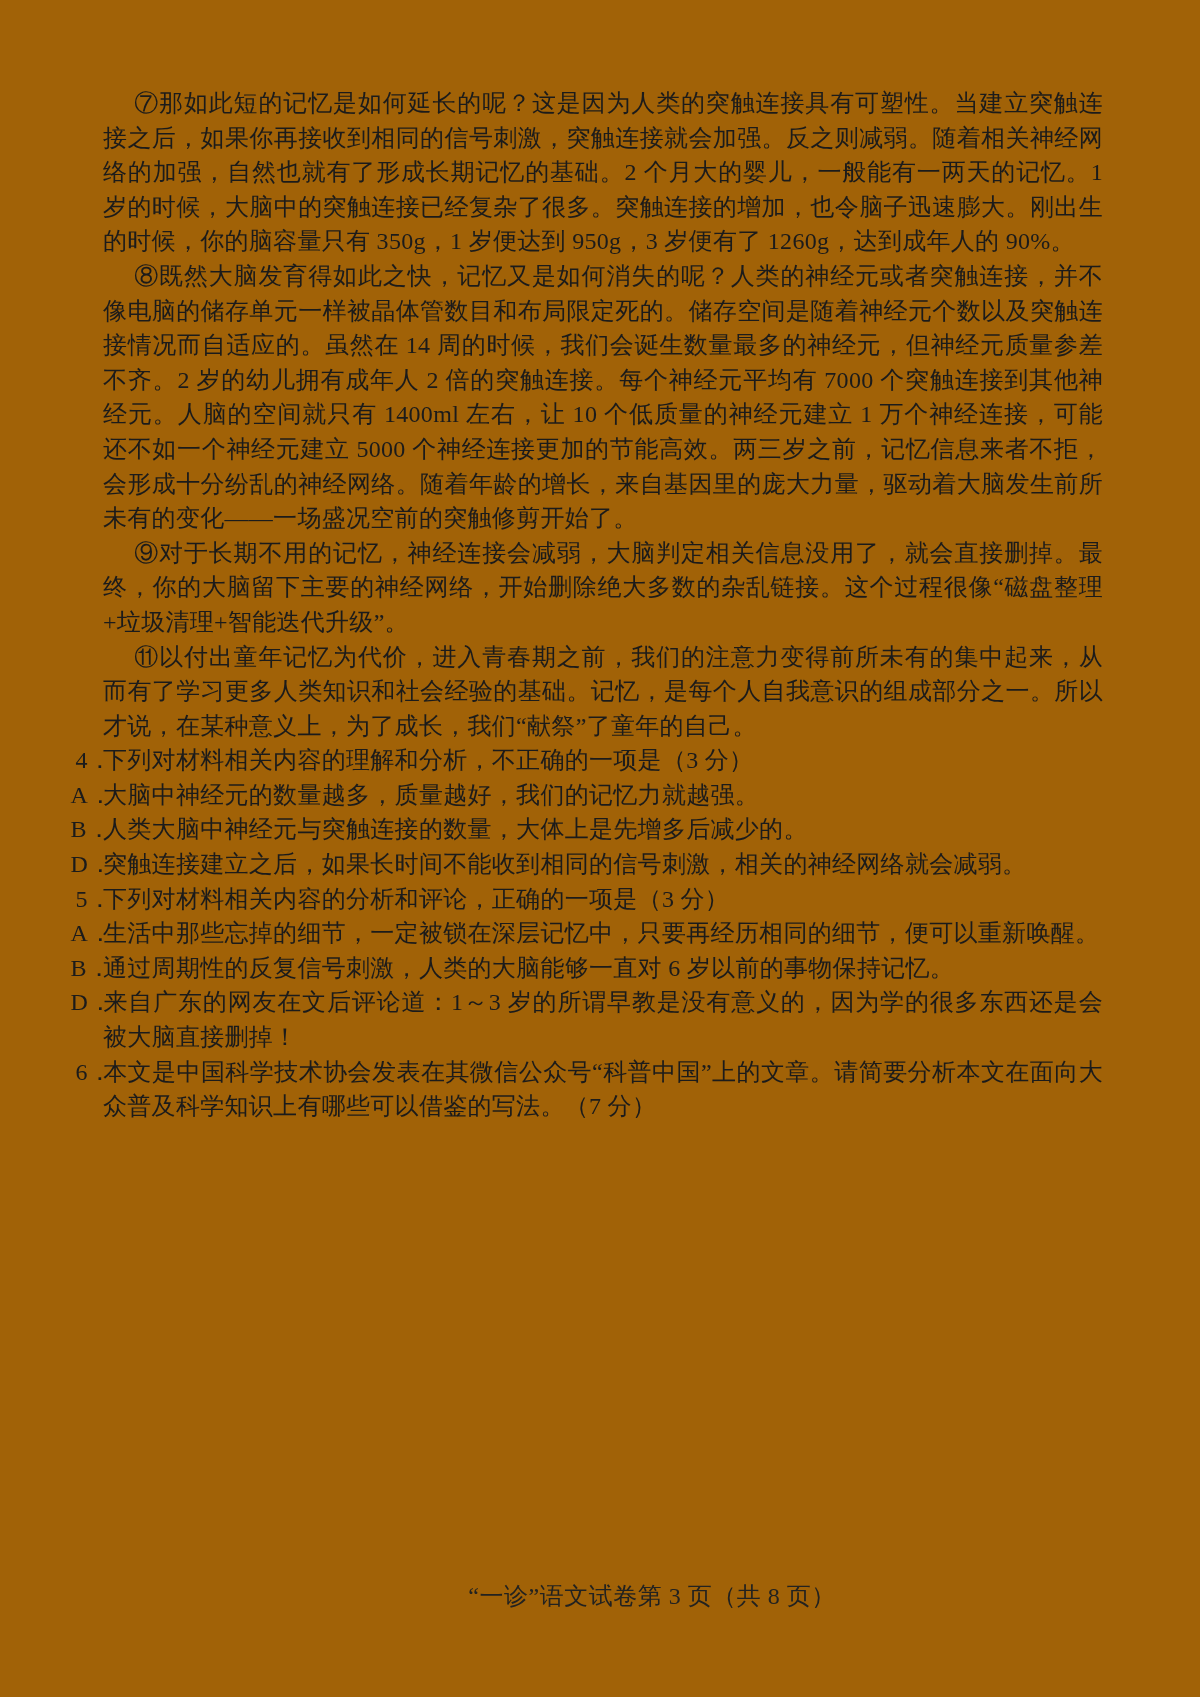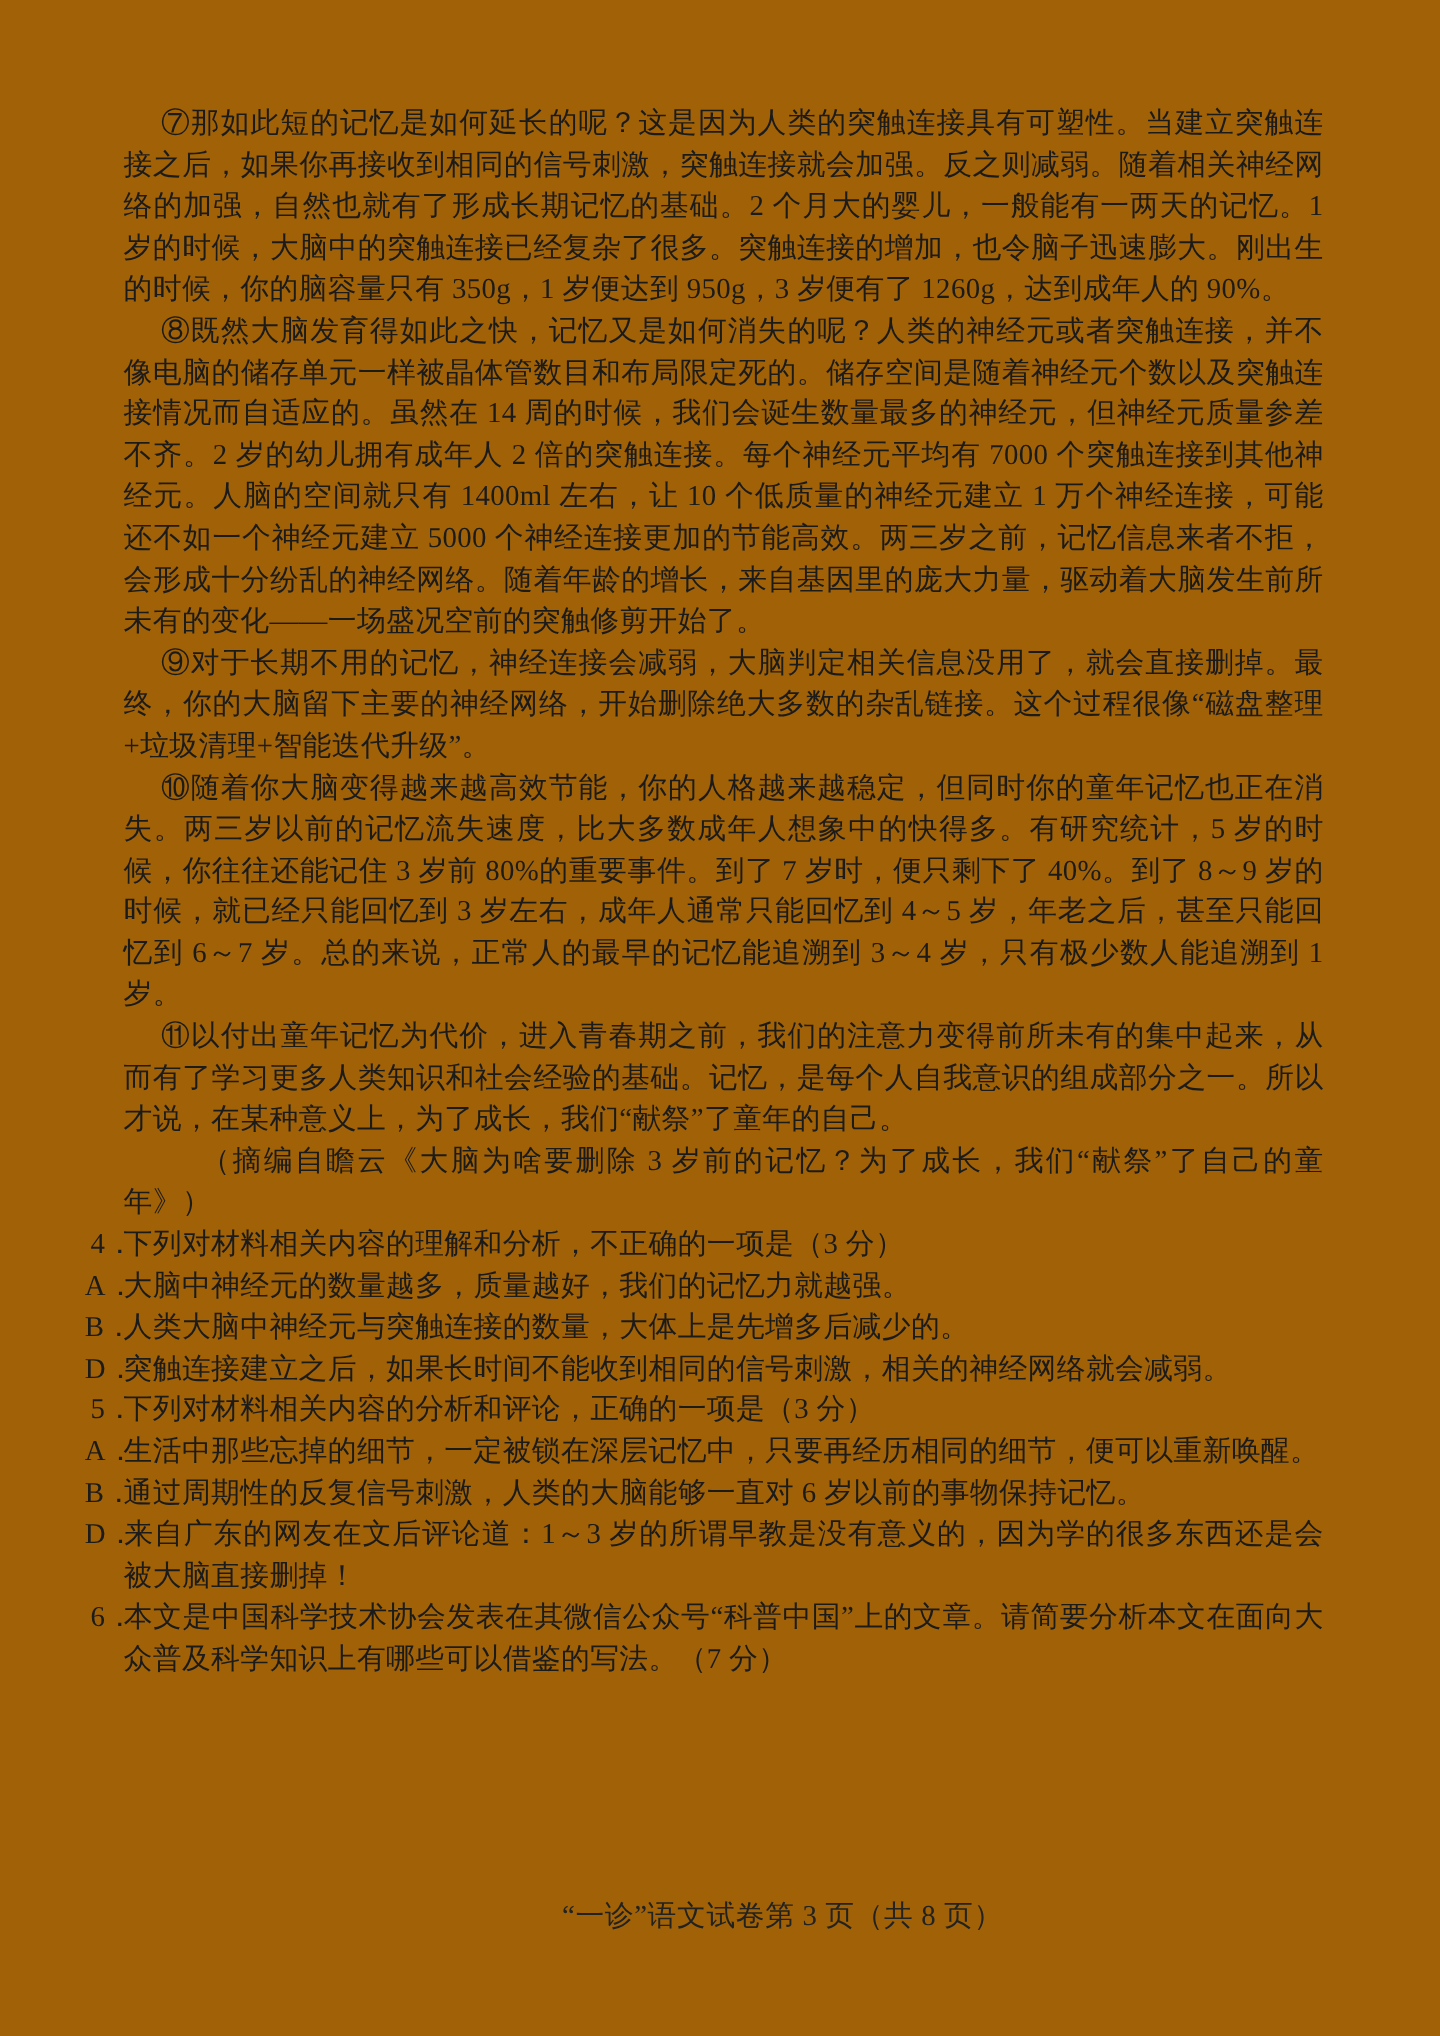--- a/index.html
+++ b/index.html
@@ -71,24 +71,22 @@
 </style>
 </head>
 <body>
 
 <div class="page">
   <main class="content">
 
     <p class="para">⑦那如此短的记忆是如何延长的呢？这是因为人类的突触连接具有可塑性。当建立突触连接之后，如果你再接收到相同的信号刺激，突触连接就会加强。反之则减弱。随着相关神经网络的加强，自然也就有了形成长期记忆的基础。2 个月大的婴儿，一般能有一两天的记忆。1 岁的时候，大脑中的突触连接已经复杂了很多。突触连接的增加，也令脑子迅速膨大。刚出生的时候，你的脑容量只有 350g，1 岁便达到 950g，3 岁便有了 1260g，达到成年人的 90%。</p>
     <p class="para">⑧既然大脑发育得如此之快，记忆又是如何消失的呢？人类的神经元或者突触连接，并不像电脑的储存单元一样被晶体管数目和布局限定死的。储存空间是随着神经元个数以及突触连接情况而自适应的。虽然在 14 周的时候，我们会诞生数量最多的神经元，但神经元质量参差不齐。2 岁的幼儿拥有成年人 2 倍的突触连接。每个神经元平均有 7000 个突触连接到其他神经元。人脑的空间就只有 1400ml 左右，让 10 个低质量的神经元建立 1 万个神经连接，可能还不如一个神经元建立 5000 个神经连接更加的节能高效。两三岁之前，记忆信息来者不拒，会形成十分纷乱的神经网络。随着年龄的增长，来自基因里的庞大力量，驱动着大脑发生前所未有的变化——一场盛况空前的突触修剪开始了。</p>
     <p class="para">⑨对于长期不用的记忆，神经连接会减弱，大脑判定相关信息没用了，就会直接删掉。最终，你的大脑留下主要的神经网络，开始删除绝大多数的杂乱链接。这个过程很像“磁盘整理+垃圾清理+智能迭代升级”。</p>
-    <p class="para">⑩随着你大脑变得越来越高效节能，你的人格越来越稳定，但同时你的童年记忆也正在消失。两三岁以前的记忆流失速度，比大多数成年人想象中的快得多。有研究统计，5 岁的时候，你往往还能记住 3 岁前 80%的重要事件。到了 7 岁时，便只剩下了 40%。到了 8～9 岁的时候，就已经只能回忆到 3 岁左右，成年人通常只能回忆到 4～5 岁，年老之后，甚至只能回忆到 6～7 岁。总的来说，正常人的最早的记忆能追溯到 3～4 岁，只有极少数人能追溯到 1 岁。</p>
     <p class="para">⑪以付出童年记忆为代价，进入青春期之前，我们的注意力变得前所未有的集中起来，从而有了学习更多人类知识和社会经验的基础。记忆，是每个人自我意识的组成部分之一。所以才说，在某种意义上，为了成长，我们“献祭”了童年的自己。</p>
 
-    <p class="attribution">（摘编自瞻云《大脑为啥要删除 3 岁前的记忆？为了成长，我们“献祭”了自己的童年》）</p>
 
     <section>
       <p class="q-stem"><span class="q-label">4．</span><span>下列对材料相关内容的理解和分析，不正确的一项是（3 分）</span></p>
       <p class="option"><span class="opt-label">A．</span><span>大脑中神经元的数量越多，质量越好，我们的记忆力就越强。</span></p>
       <p class="option"><span class="opt-label">B．</span><span>人类大脑中神经元与突触连接的数量，大体上是先增多后减少的。</span></p>
       <p class="option"><span class="opt-label">D．</span><span>突触连接建立之后，如果长时间不能收到相同的信号刺激，相关的神经网络就会减弱。</span></p>
     </section>
 
     <section>
       <p class="q-stem"><span class="q-label">5．</span><span>下列对材料相关内容的分析和评论，正确的一项是（3 分）</span></p>

